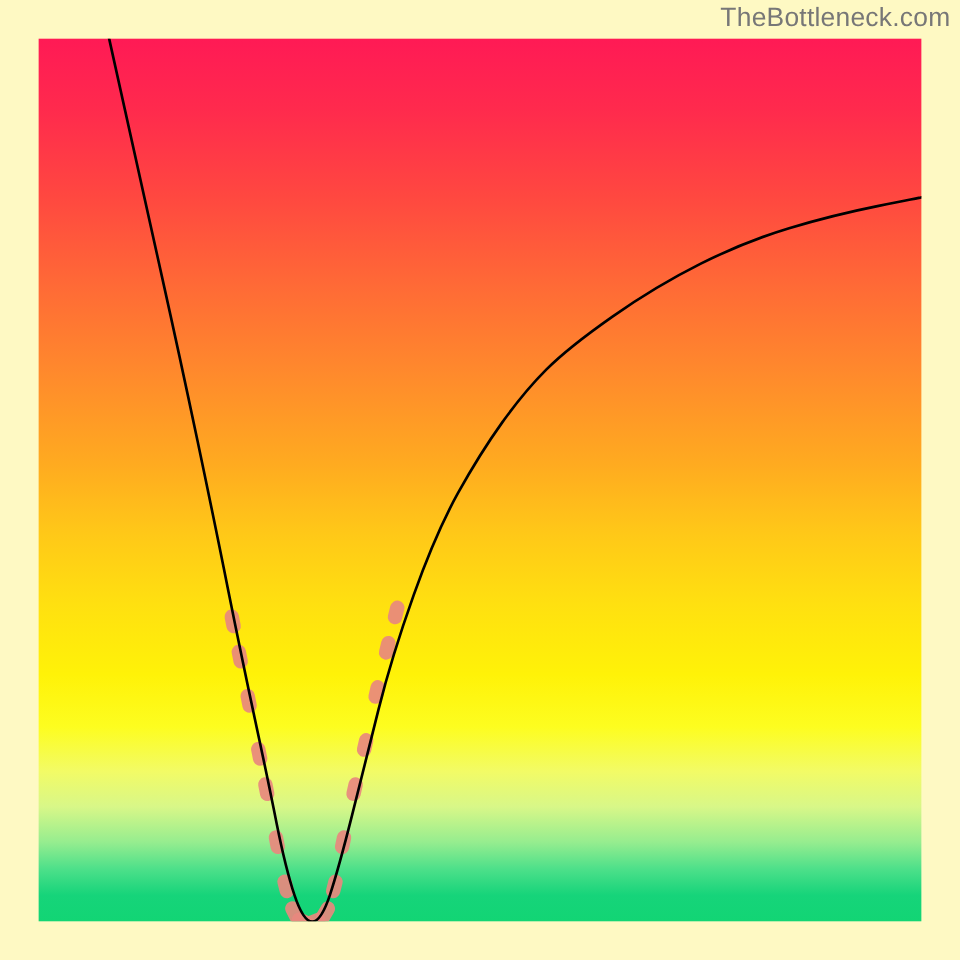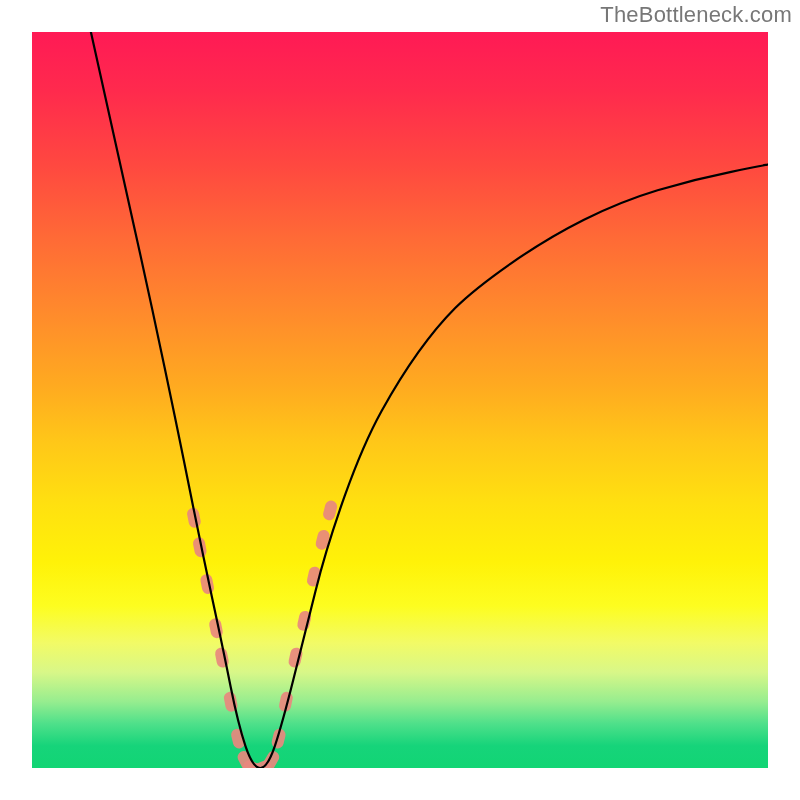--- a/index.html
+++ b/index.html
@@ -10,21 +10,21 @@
     background: #000;
     overflow: hidden;
     font-family: Arial, Helvetica, sans-serif;
   }
   .frame {
     position: absolute;
     left: 0;
     top: 0;
     width: 800px;
     height: 800px;
-    background: #ffffff;
+    background: #fef9c3;
   }
   .plot-area {
     position: absolute;
     left: 32px;
     top: 32px;
     width: 736px;
     height: 736px;
     overflow: hidden;
   }
   .gradient {

